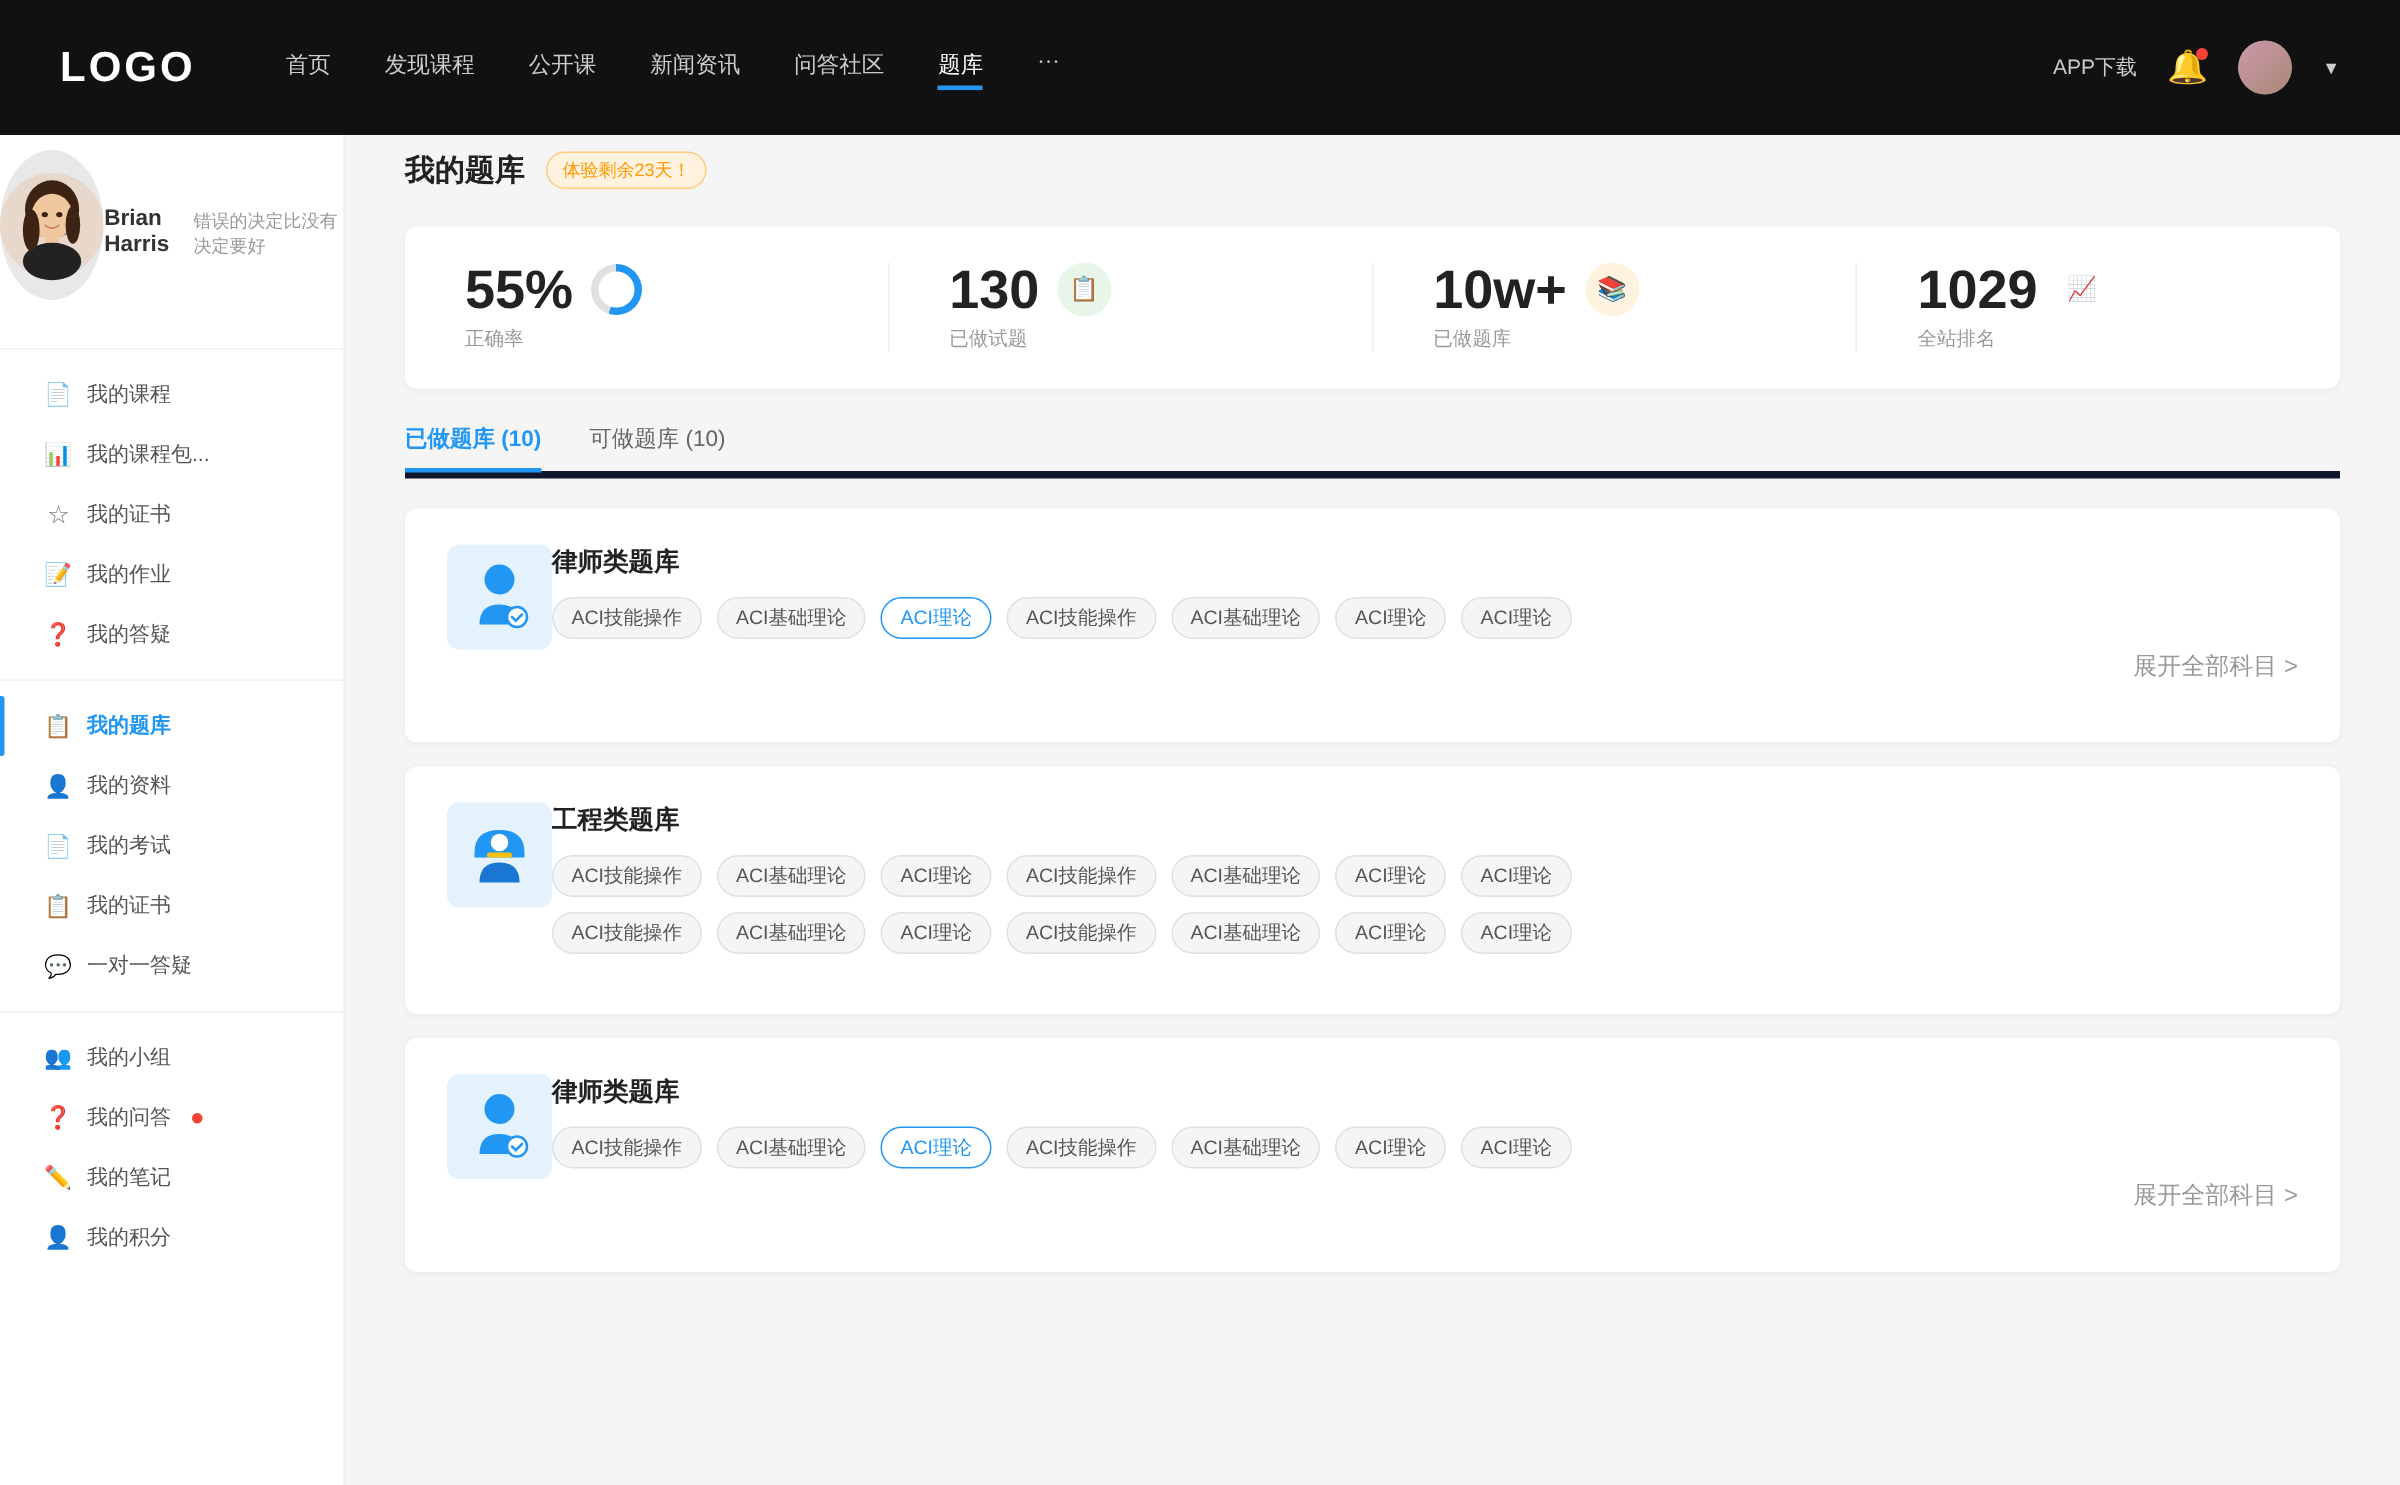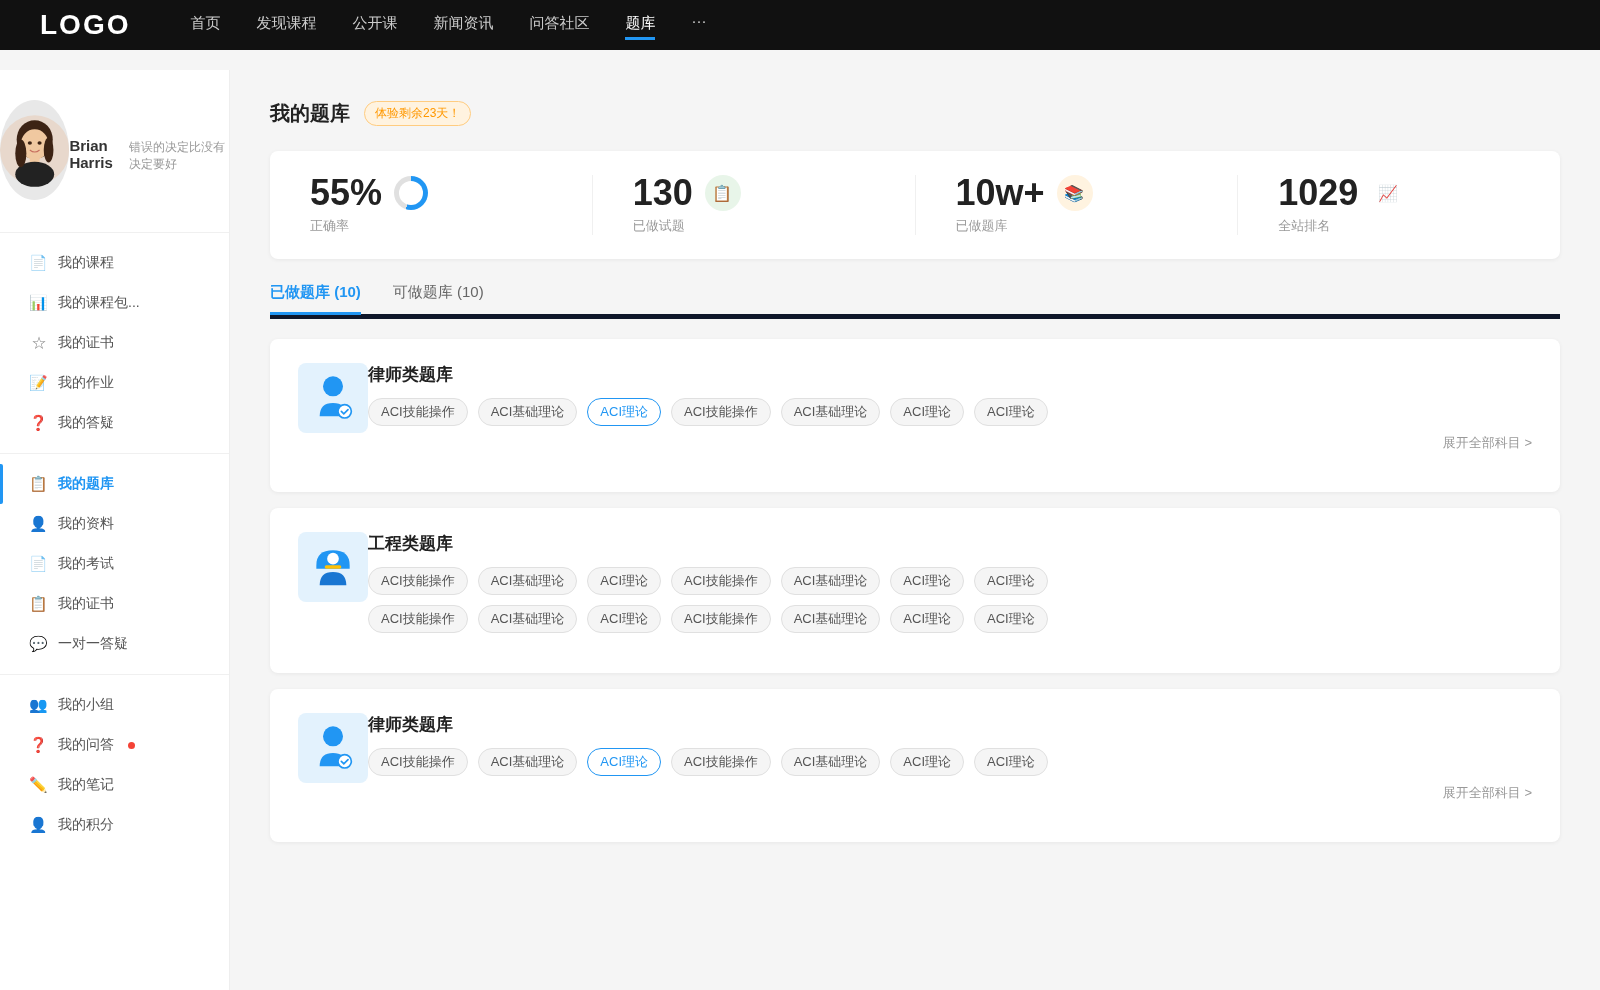--- a/index.html
+++ b/index.html
@@ -1,21 +1,21 @@
 <!DOCTYPE html>
 <html lang="zh"><head>
   <meta charset="utf-8">
   <style>
     * { box-sizing: border-box; margin: 0; padding: 0; }
     body { font-family: "PingFang SC", "Microsoft YaHei", sans-serif; background: #f5f5f5; color: #333; }
 
     
     .navbar {
       background: #111;
-      height: 50px;
+      height: 90px;
       display: flex;
       align-items: center;
       padding: 0 40px;
       position: fixed;
       top: 0; left: 0; right: 0;
       z-index: 100;
     }
     .navbar-logo {
       font-size: 28px;
       font-weight: 900;
@@ -313,21 +313,21 @@
       color: #555;
       cursor: pointer;
       border: 1px solid #e0e0e0;
     }
     .tag.active-tag {
       border: 1.5px solid #2196f3;
       color: #2196f3;
       background: #fff;
     }
     .expand-link {
-      font-size: 13px;
+      font-size: 16px;
       color: #999;
       cursor: pointer;
       text-align: right;
       margin-top: 8px;
     }
     .bank-content { flex: 1; }
   </style>
 </head>
 <body>
 
@@ -335,20 +335,31 @@
   <div class="navbar-logo">LOGO</div>
   <div class="navbar-nav" id="navbar-nav">
       <span class="navbar-nav-item">首页</span>
       <span class="navbar-nav-item">发现课程</span>
       <span class="navbar-nav-item">公开课</span>
       <span class="navbar-nav-item">新闻资讯</span>
       <span class="navbar-nav-item">问答社区</span>
       <span class="navbar-nav-item active">题库</span>
       <span class="navbar-nav-item">···</span>
     </div>
+  <div class="navbar-right">
+    <span class="navbar-app-download">APP下载</span>
+    <div class="navbar-bell">
+      <span class="navbar-bell-icon">🔔</span>
+      <span class="navbar-bell-dot"></span>
+    </div>
+    <div class="navbar-avatar">
+      <div class="navbar-avatar-img"></div>
+    </div>
+    <span class="navbar-dropdown-arrow">▼</span>
+  </div>
 </nav>
 
 <div class="layout">
 
   <aside class="sidebar">
     <div class="sidebar-profile">
       <div class="sidebar-avatar">
 
         <svg width="100" height="100" viewBox="0 0 100 100">
           <circle cx="50" cy="50" r="50" fill="#e8d8cc"></circle>

